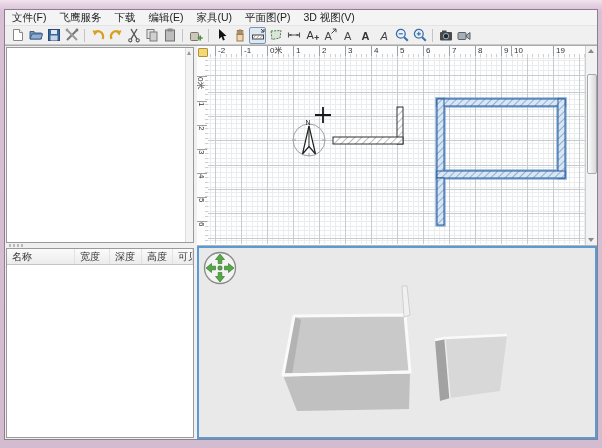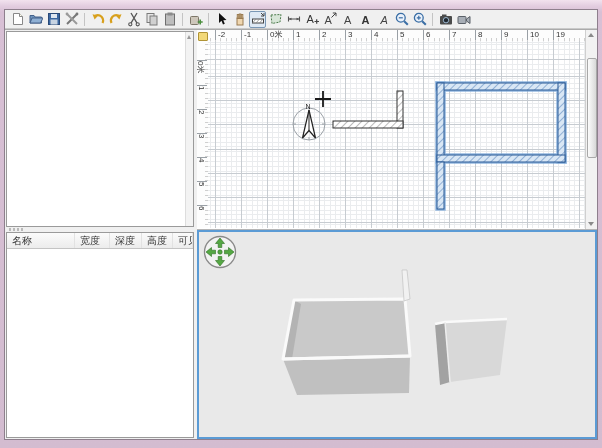--- a/index.html
+++ b/index.html
@@ -81,20 +81,29 @@
   .view3d{flex:1;position:relative;background:#e9e9e9;border:2px solid #5b9bd5;min-height:0;overflow:hidden;}
   .scene,.nav3d{position:absolute;}
   .scene{left:0;top:0;}
   .nav3d{left:2px;top:1px;}
 </style>
 </head>
 <body>
 
 <div id="frame">
 
+  <div class="menubar">
+    <span>文件(F)</span>
+    <span>飞鹰服务</span>
+    <span>下载</span>
+    <span>编辑(E)</span>
+    <span>家具(U)</span>
+    <span>平面图(P)</span>
+    <span>3D 视图(V)</span>
+  </div>
 
   <div class="toolbar">
     <button class="tb">
         <svg width="16" height="16">
           <path d="M3.5 2.5 h6 l3 3 v8 h-9 z" fill="#fff" stroke="#888"></path>
           <path d="M9.5 2.5 v3 h3" fill="#ffe" stroke="#888"></path>
         </svg>
       </button>
     <button class="tb">
         <svg width="16" height="16">
@@ -284,21 +293,21 @@
           <span class="hl" style="left:59px">0米</span>
           <span class="hl" style="left:85px">1</span>
           <span class="hl" style="left:111px">2</span>
           <span class="hl" style="left:137px">3</span>
           <span class="hl" style="left:163px">4</span>
           <span class="hl" style="left:189px">5</span>
           <span class="hl" style="left:215px">6</span>
           <span class="hl" style="left:241px">7</span>
           <span class="hl" style="left:267px">8</span>
           <span class="hl" style="left:293px">9</span>
-          <span class="hl" style="left:319px">10</span>
+          <span class="hl" style="left:303px">10</span>
           <span class="hl" style="left:345px">19</span>
         </div>
 
         <div class="vruler">
           <div class="vt" style="top:19px"></div>
             <span class="vl" style="top:20px">0米</span>
           <div class="vt" style="top:44px"></div>
             <span class="vl" style="top:45px">1</span>
           <div class="vt" style="top:68px"></div>
             <span class="vl" style="top:69px">2</span>

